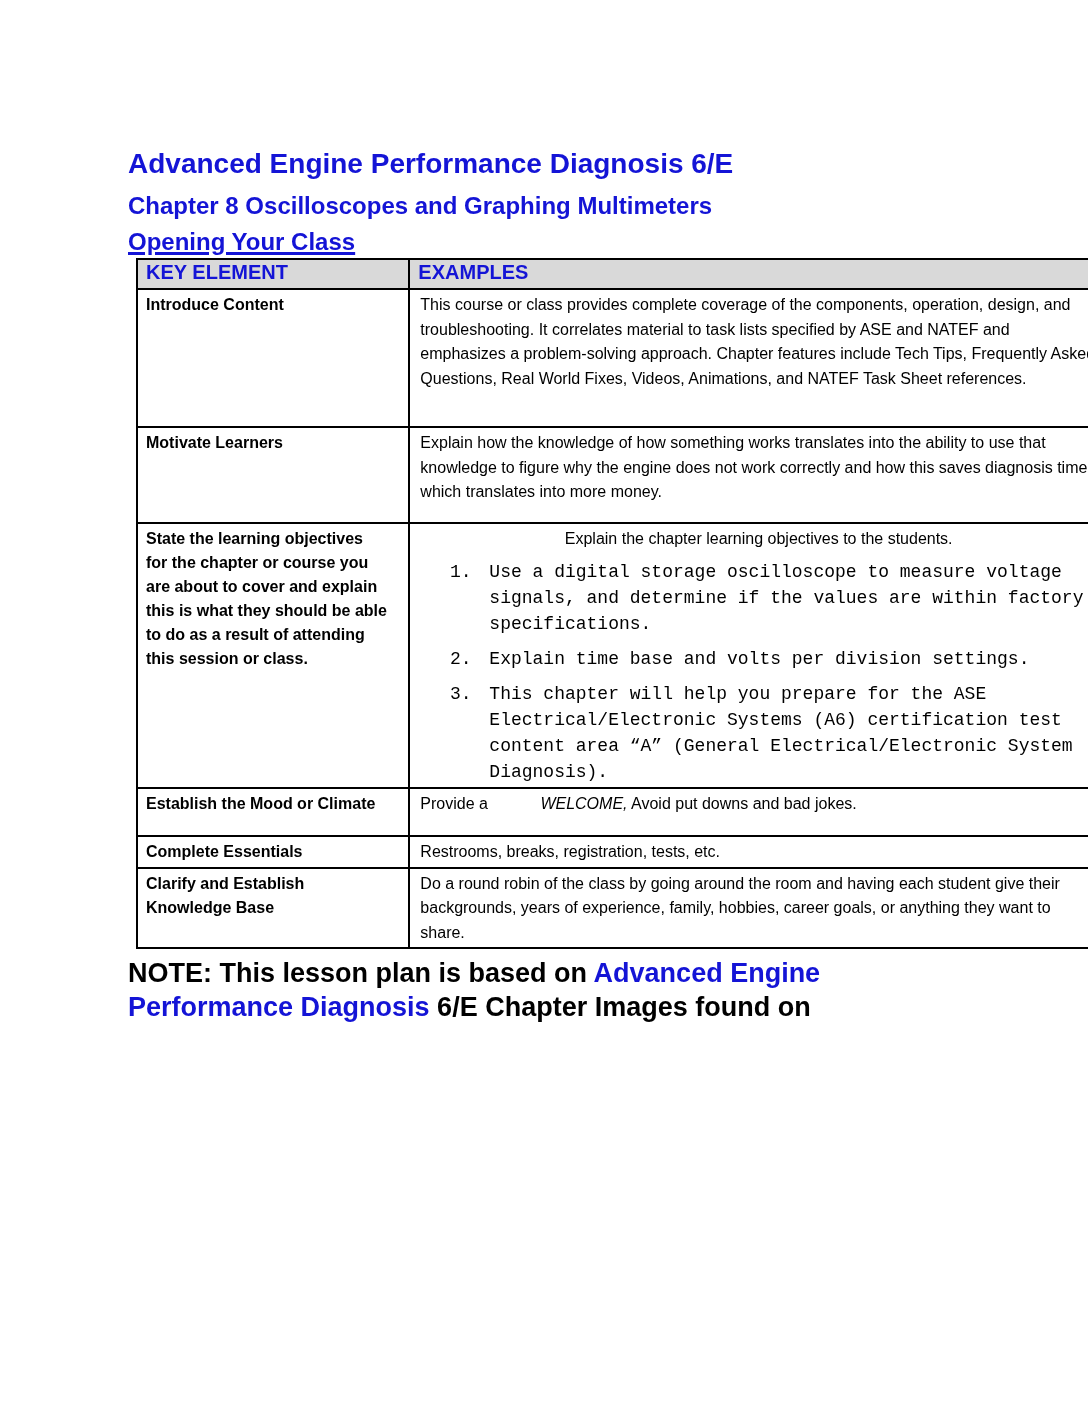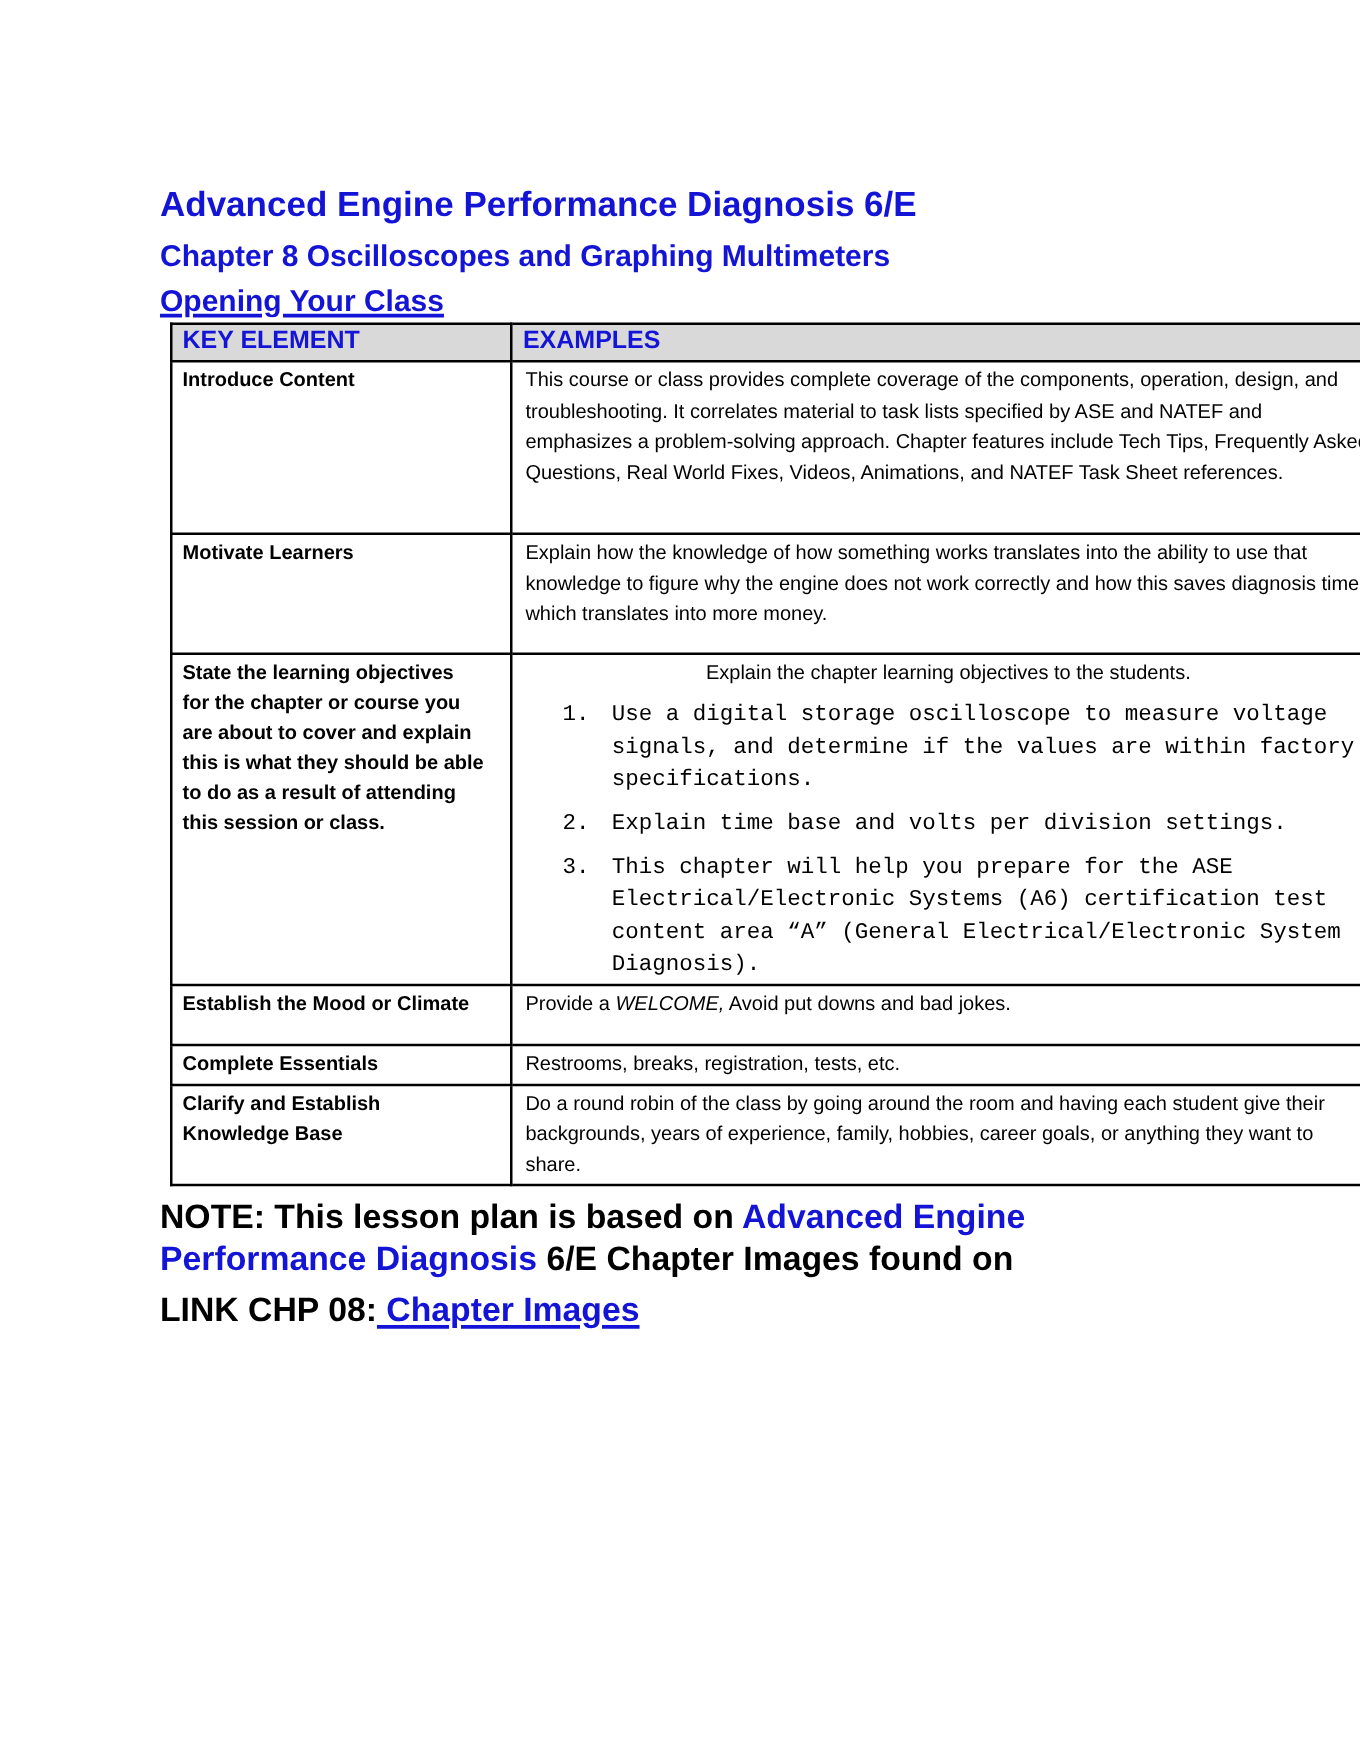--- a/index.html
+++ b/index.html
@@ -82,21 +82,21 @@
     padding-left: 62px;
     font-size: 18px;
     line-height: 26px;
   }
   ol.objectives-list li {
     padding-left: 7px;
     margin-bottom: 9px;
     font-family: Liberation Mono, monospace;
   }
   ol.objectives-list li:last-child { margin-bottom: 0; }
-  em.welcome { font-style: italic; }
+  em.welcome { font-style: italic; margin-left: 48px; }
   .note {
     margin-top: 8px;
     width: 790px;
     font-size: 27px;
     font-weight: bold;
     line-height: 33.5px;
     color: #000;
   }
   .note .blue-seg { color: var(--blue); }
   .note a.doc-link {
@@ -160,16 +160,15 @@
       <tr class="r6">
         <td class="key-cell">Clarify and Establish Knowledge Base</td>
         <td class="ex-cell">Do a round robin of the class by going around the room and having each student give their backgrounds, years of experience, family, hobbies, career goals, or anything they want to share.</td>
       </tr>
     </tbody>
   </table>
 
   <div class="note">
     <div class="note-line"><span>NOTE: This lesson plan is based on </span><span class="blue-seg">Advanced Engine</span></div>
     <div class="note-line"><span class="blue-seg">Performance Diagnosis </span><span>6/E Chapter Images found on</span></div>
-    <div class="note-line link-line"><span>LINK CHP 08:</span><a class="doc-link"> Chapter Images</a></div>
   </div>
 
 </div>
 
 </body></html>

